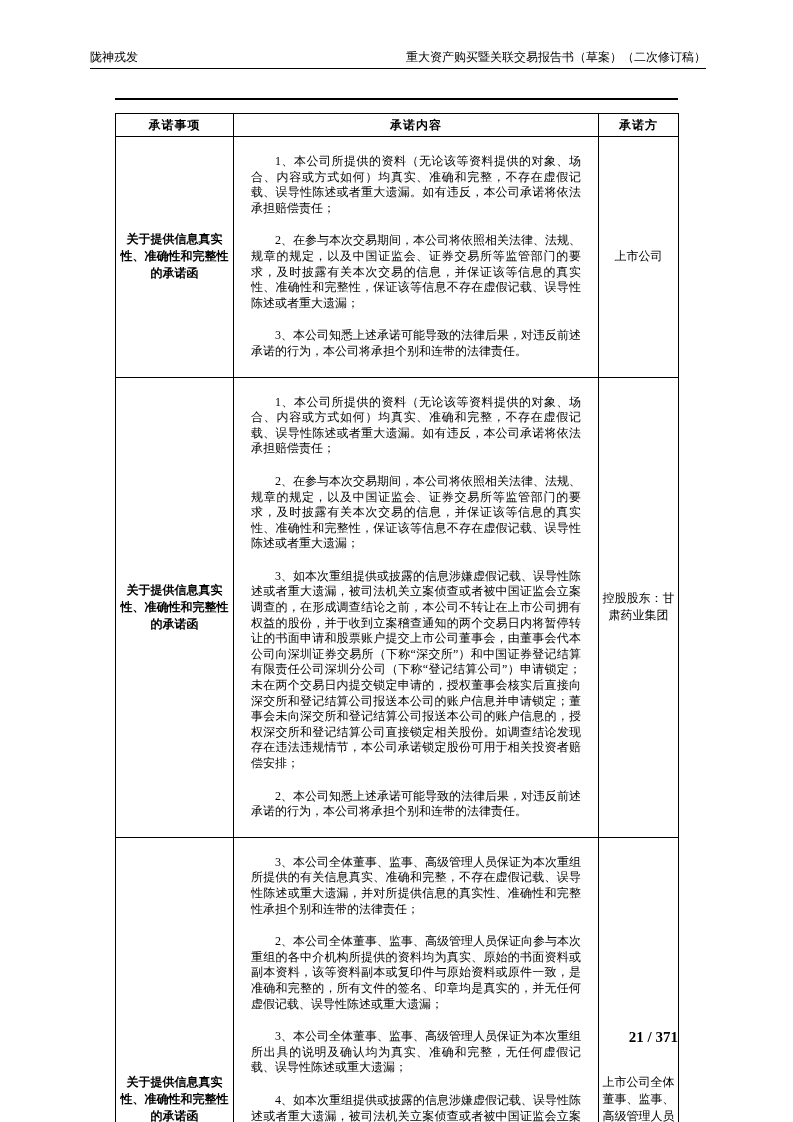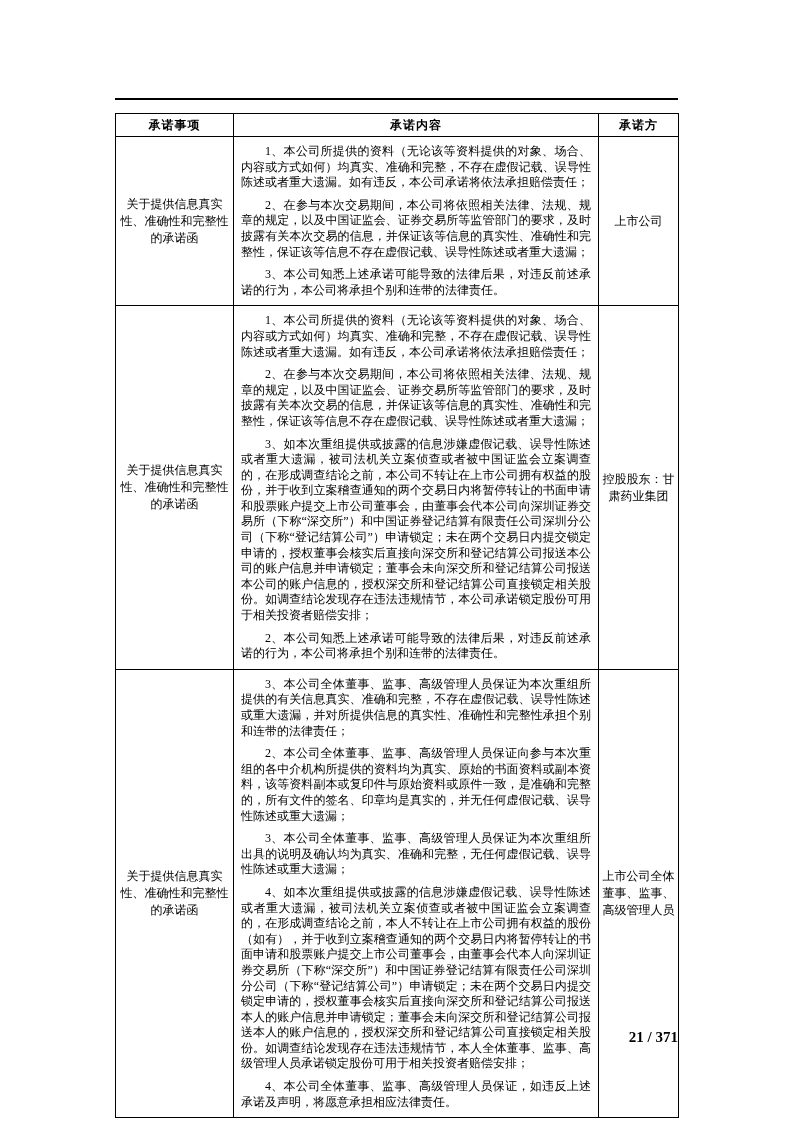--- a/index.html
+++ b/index.html
@@ -55,28 +55,29 @@
     font-weight: bold;
     text-align: center;
     height: 22px;
     font-size: 12px;
     letter-spacing: 1px;
   }
   td.cell-item {
     text-align: center;
     padding: 2px 7px;
     line-height: 17px;
+    font-weight: bold;
   }
   td.cell-content {
     vertical-align: top;
     padding: 2px 2px;
     line-height: 15.6px;
   }
   td.cell-content p.para {
-    margin: 7px;
+    margin: 17px;
     text-indent: 2em;
     text-align: justify;
     text-justify: inter-ideograph;
   }
   td.cell-party {
     text-align: center;
     padding: 2px 4px;
     line-height: 17px;
     margin-top: 8px;
   }
@@ -89,20 +90,24 @@
     text-align: right;
     font-weight: bold;
     font-size: 15px;
   }
 </style>
 </head>
 <body>
 
 <div class="page">
 
+  <div class="doc-header">
+    <span>陇神戎发</span>
+    <span>重大资产购买暨关联交易报告书（草案）（二次修订稿）</span>
+  </div>
 
   <div class="table-area">
     <table class="report-table">
       <colgroup>
         <col style="width:118px">
         <col style="width:365px">
         <col style="width:80px">
       </colgroup>
       <thead>
         <tr>

